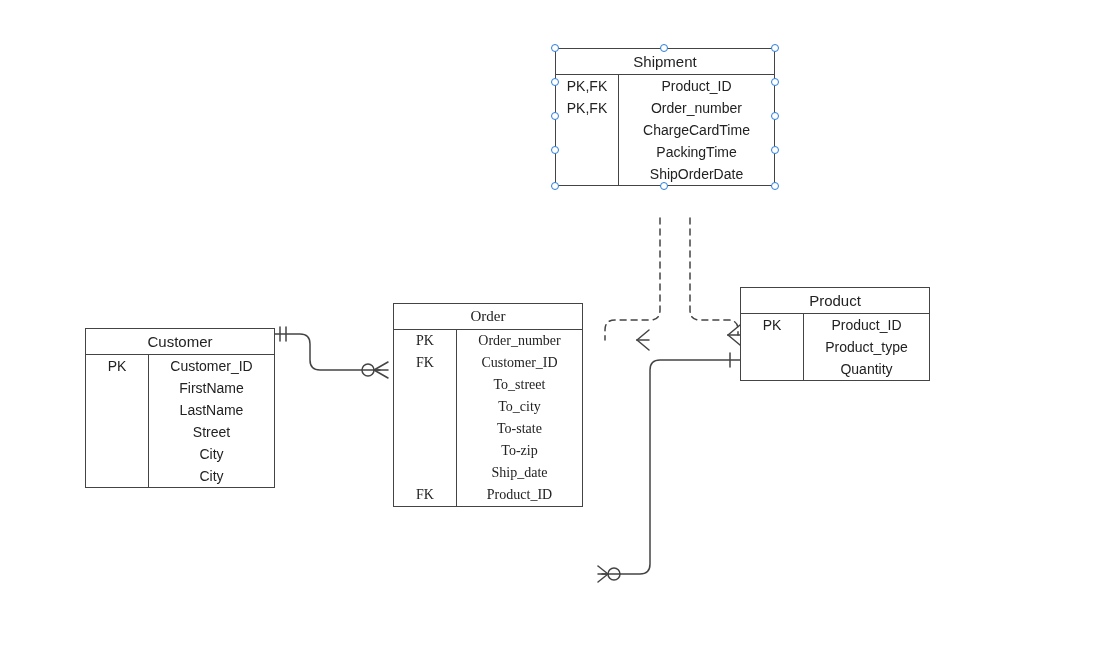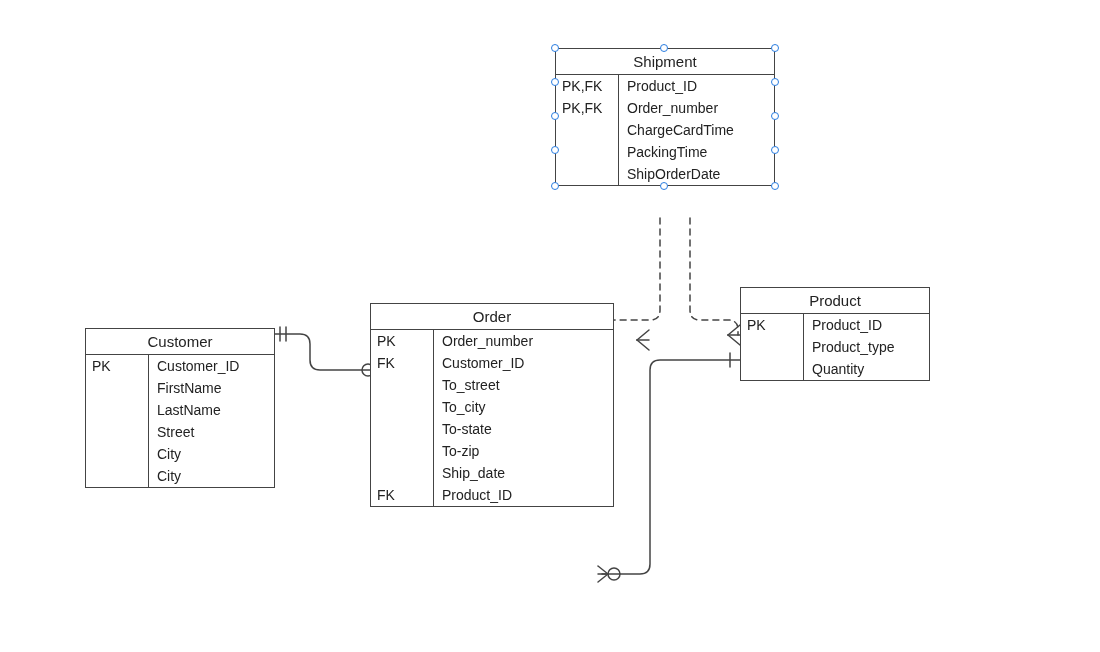--- a/index.html
+++ b/index.html
@@ -30,20 +30,21 @@
   .entity-title {
     text-align: center;
     padding: 4px 6px;
     border-bottom: 1.5px solid #444;
     font-size: 15px;
   }
   .entity-body {
     display: table;
     width: 100%;
     border-collapse: collapse;
+    text-align: center;
   }
   .entity-row {
     display: table-row;
   }
   .key-cell {
     display: table-cell;
     width: 50px;
     border-right: 1.5px solid #444;
     padding: 3px 6px;
     font-size: 14px;
@@ -147,21 +148,21 @@
           <div class="key-cell"></div>
           <div class="field-cell">City</div>
         </div>
       <div class="entity-row">
           <div class="key-cell"></div>
           <div class="field-cell">City</div>
         </div>
     </div>
   </div>
 
-  <div class="entity" style="left:370px; top:303px; width:244px;">
+  <div class="entity" style="left:393px; top:303px; width:190px;font-family:Liberation Serif, serif;">
     <div class="entity-title">Order</div>
     <div class="entity-body">
       <div class="entity-row">
           <div class="key-cell">PK</div>
           <div class="field-cell">Order_number</div>
         </div>
       <div class="entity-row">
           <div class="key-cell">FK</div>
           <div class="field-cell">Customer_ID</div>
         </div>

